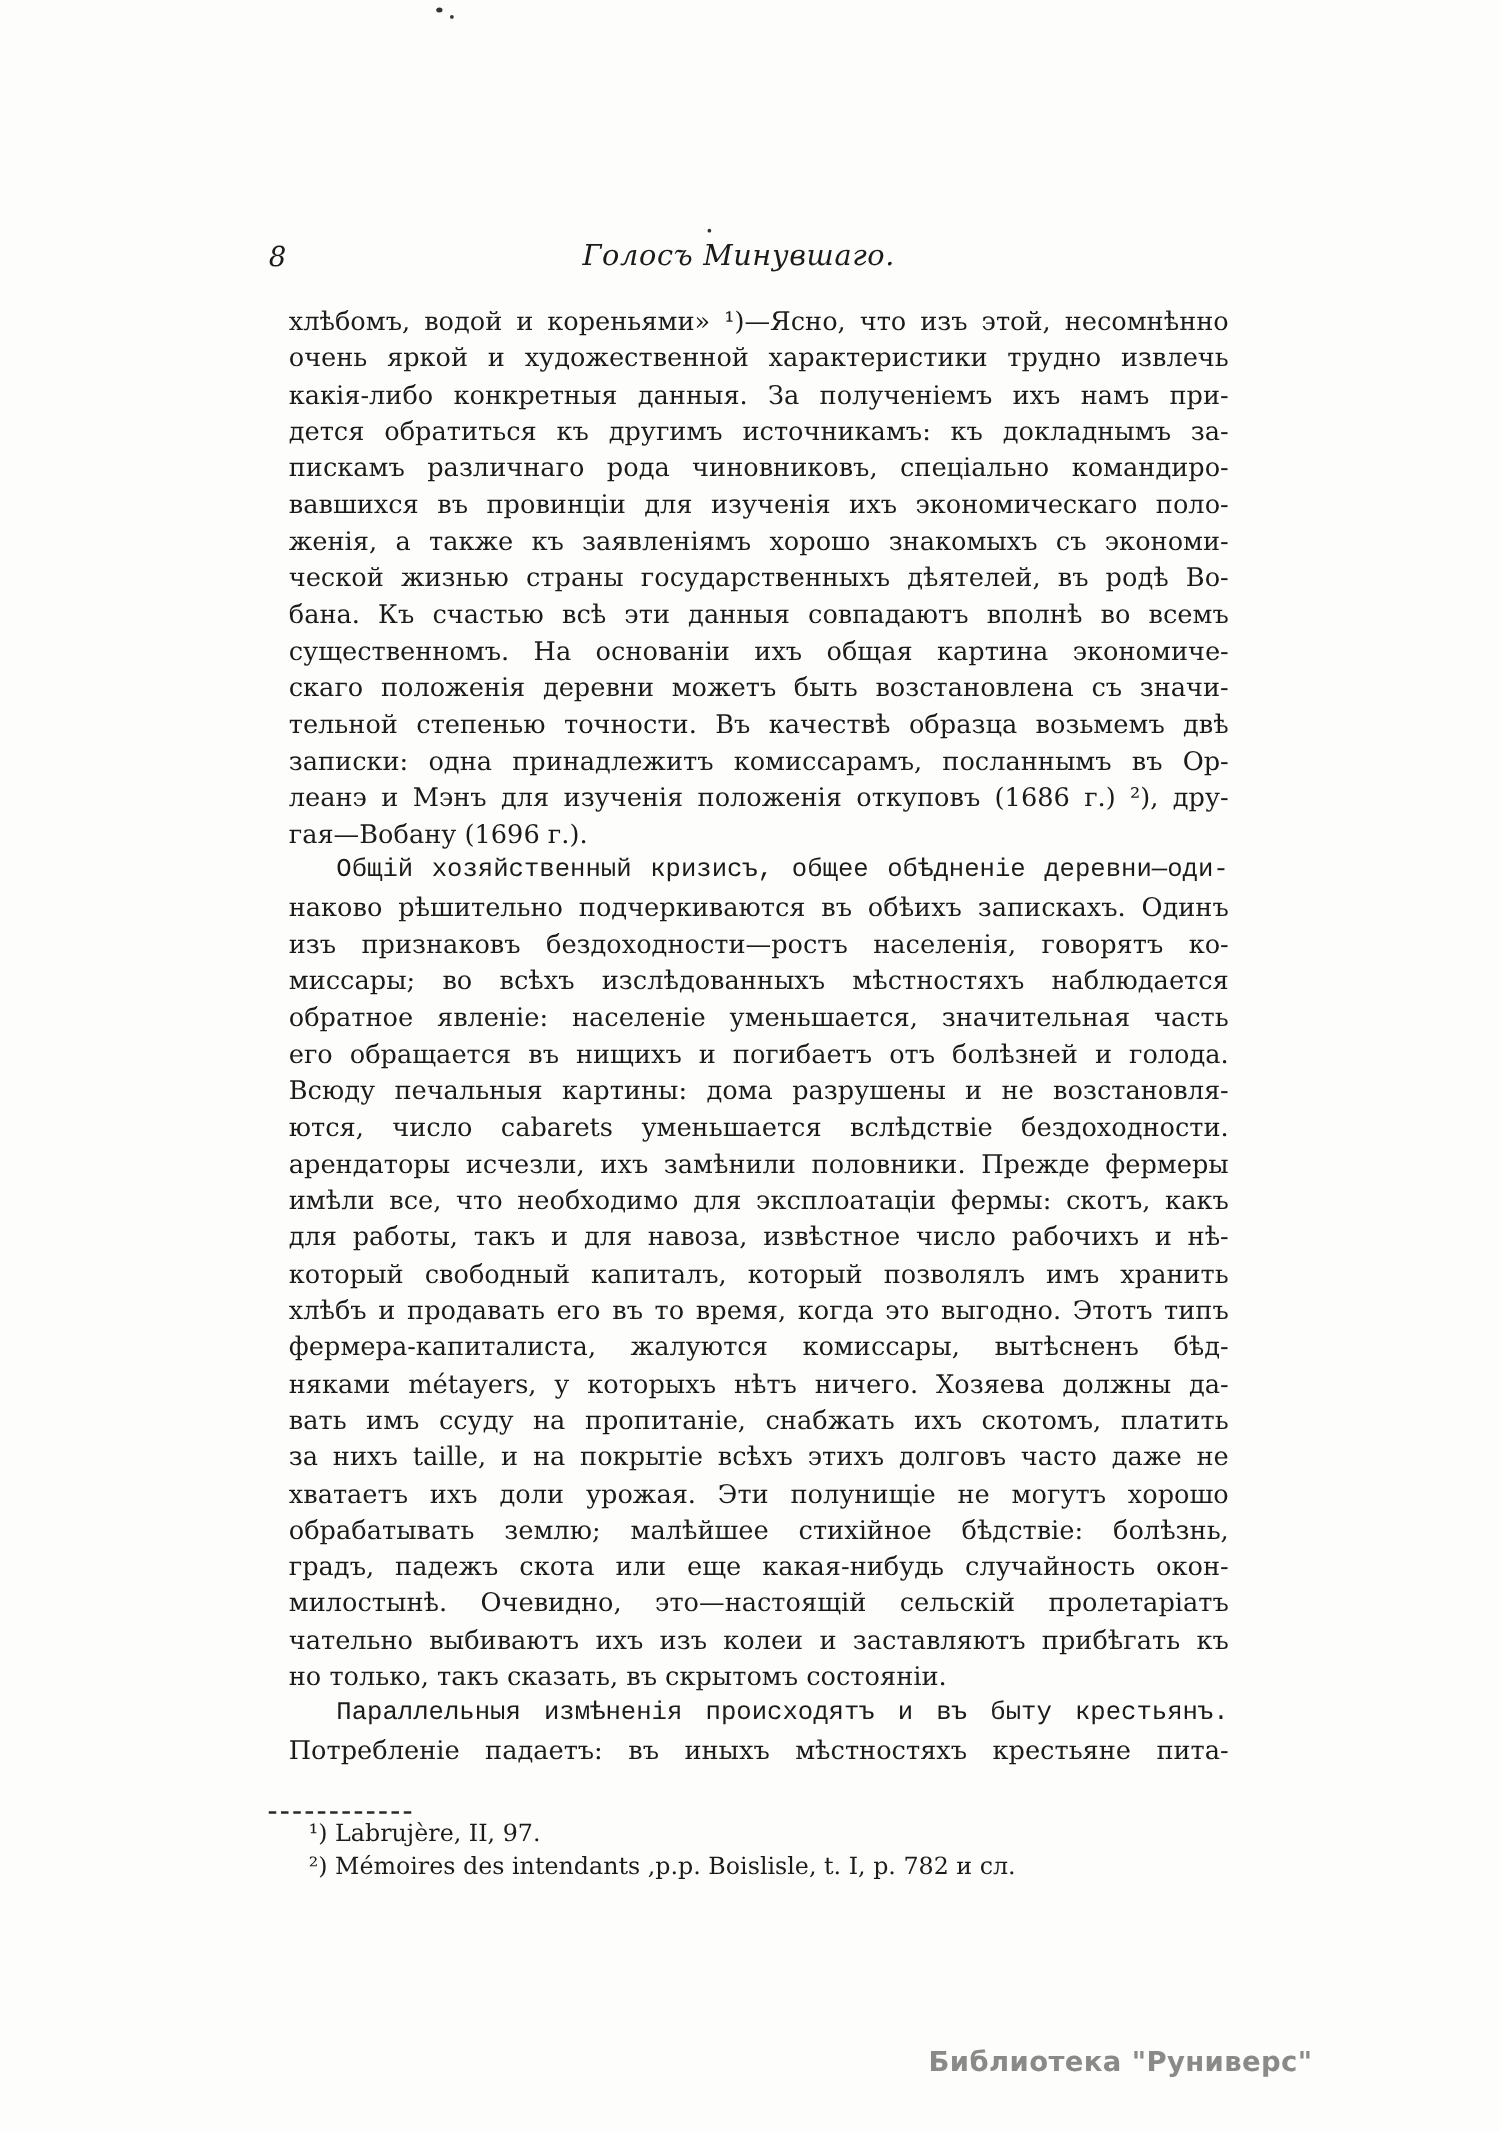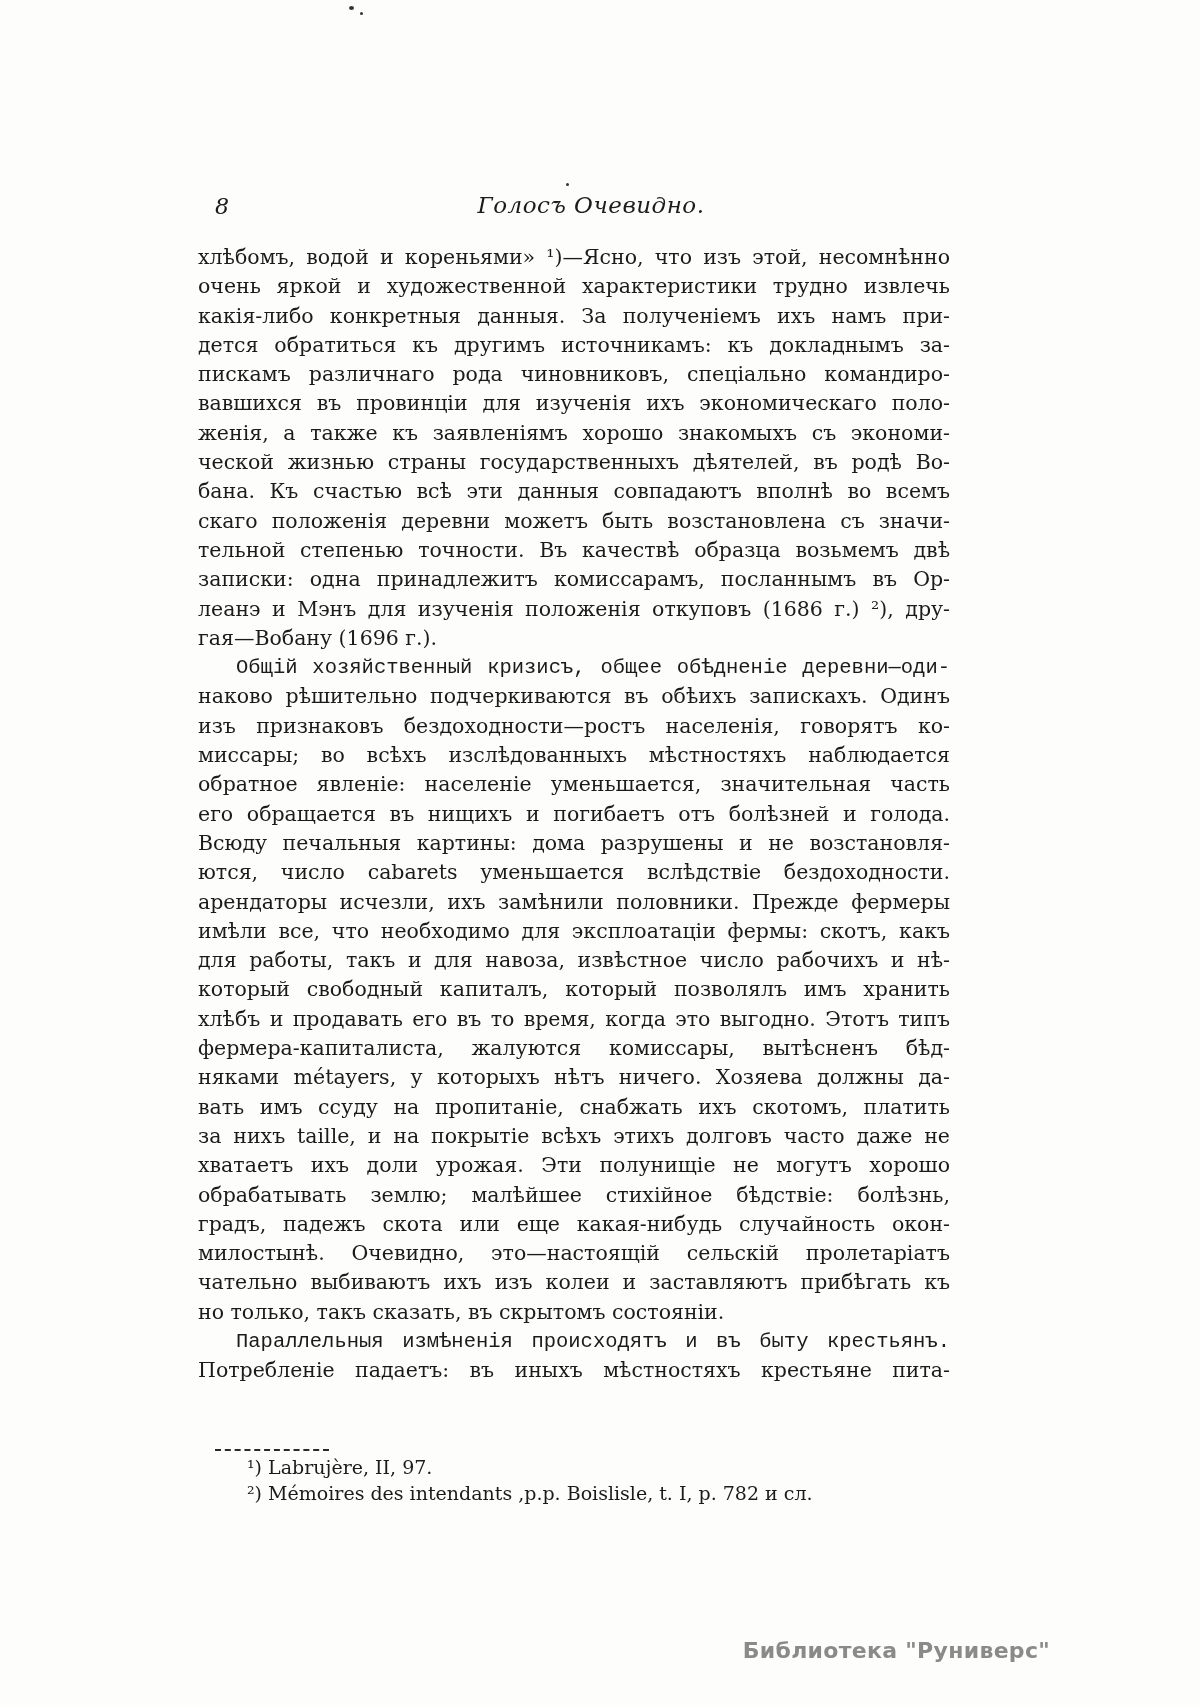--- a/index.html
+++ b/index.html
@@ -28,21 +28,21 @@
   .journal-title {
     position: absolute; left: 0; width: 100%;
     text-align: center;
     font-style: italic;
     font-size: 23px;
     letter-spacing: 0.5px;
   }
   
   .body-text {
     position: absolute;
-    left: 198px; top: 243px; width: 752px;
+    left: 231px; top: 243px; width: 752px;
   }
   .paragraph { margin: 0; }
   .line {
     height: 29.3px;
     line-height: 29.3px;
     font-size: 20.5px;
     text-align: justify;
     text-align-last: justify;
     white-space: normal;
     overflow: hidden;
@@ -85,34 +85,35 @@
 <body>
 
 <div class="page">
 
   <div class="speck s1"></div>
   <div class="speck s2"></div>
   <div class="speck s3"></div>
 
   <div class="page-header">
     <span class="page-number">8</span>
-    <span class="journal-title">Голосъ Очевидно.</span>
+    <span class="journal-title">Голосъ Минувшаго.</span>
   </div>
 
   <div class="body-text">
       <div class="paragraph">
         <div class="line">хлѣбомъ, водой и кореньями» ¹)—Ясно, что изъ этой, несомнѣнно</div>
         <div class="line">очень яркой и художественной характеристики трудно извлечь</div>
         <div class="line">какія-либо конкретныя данныя. За полученіемъ ихъ намъ при-</div>
         <div class="line">дется обратиться къ другимъ источникамъ: къ докладнымъ за-</div>
         <div class="line">пискамъ различнаго рода чиновниковъ, спеціально командиро-</div>
         <div class="line">вавшихся въ провинціи для изученія ихъ экономическаго поло-</div>
         <div class="line">женія, а также къ заявленіямъ хорошо знакомыхъ съ экономи-</div>
         <div class="line">ческой жизнью страны государственныхъ дѣятелей, въ родѣ Во-</div>
         <div class="line">бана. Къ счастью всѣ эти данныя совпадаютъ вполнѣ во всемъ</div>
+        <div class="line">существенномъ. На основаніи ихъ общая картина экономиче-</div>
         <div class="line">скаго положенія деревни можетъ быть возстановлена съ значи-</div>
         <div class="line">тельной степенью точности. Въ качествѣ образца возьмемъ двѣ</div>
         <div class="line">записки: одна принадлежитъ комиссарамъ, посланнымъ въ Ор-</div>
         <div class="line">леанэ и Мэнъ для изученія положенія откуповъ (1686 г.) ²), дру-</div>
         <div class="line short">гая—Вобану (1696 г.).</div>
       </div>
       <div class="paragraph">
         <div class="line indent">Общій хозяйственный кризисъ, общее обѣдненіе деревни—оди-</div>
         <div class="line">наково рѣшительно подчеркиваются въ обѣихъ запискахъ. Одинъ</div>
         <div class="line">изъ признаковъ бездоходности—ростъ населенія, говорятъ ко-</div>

